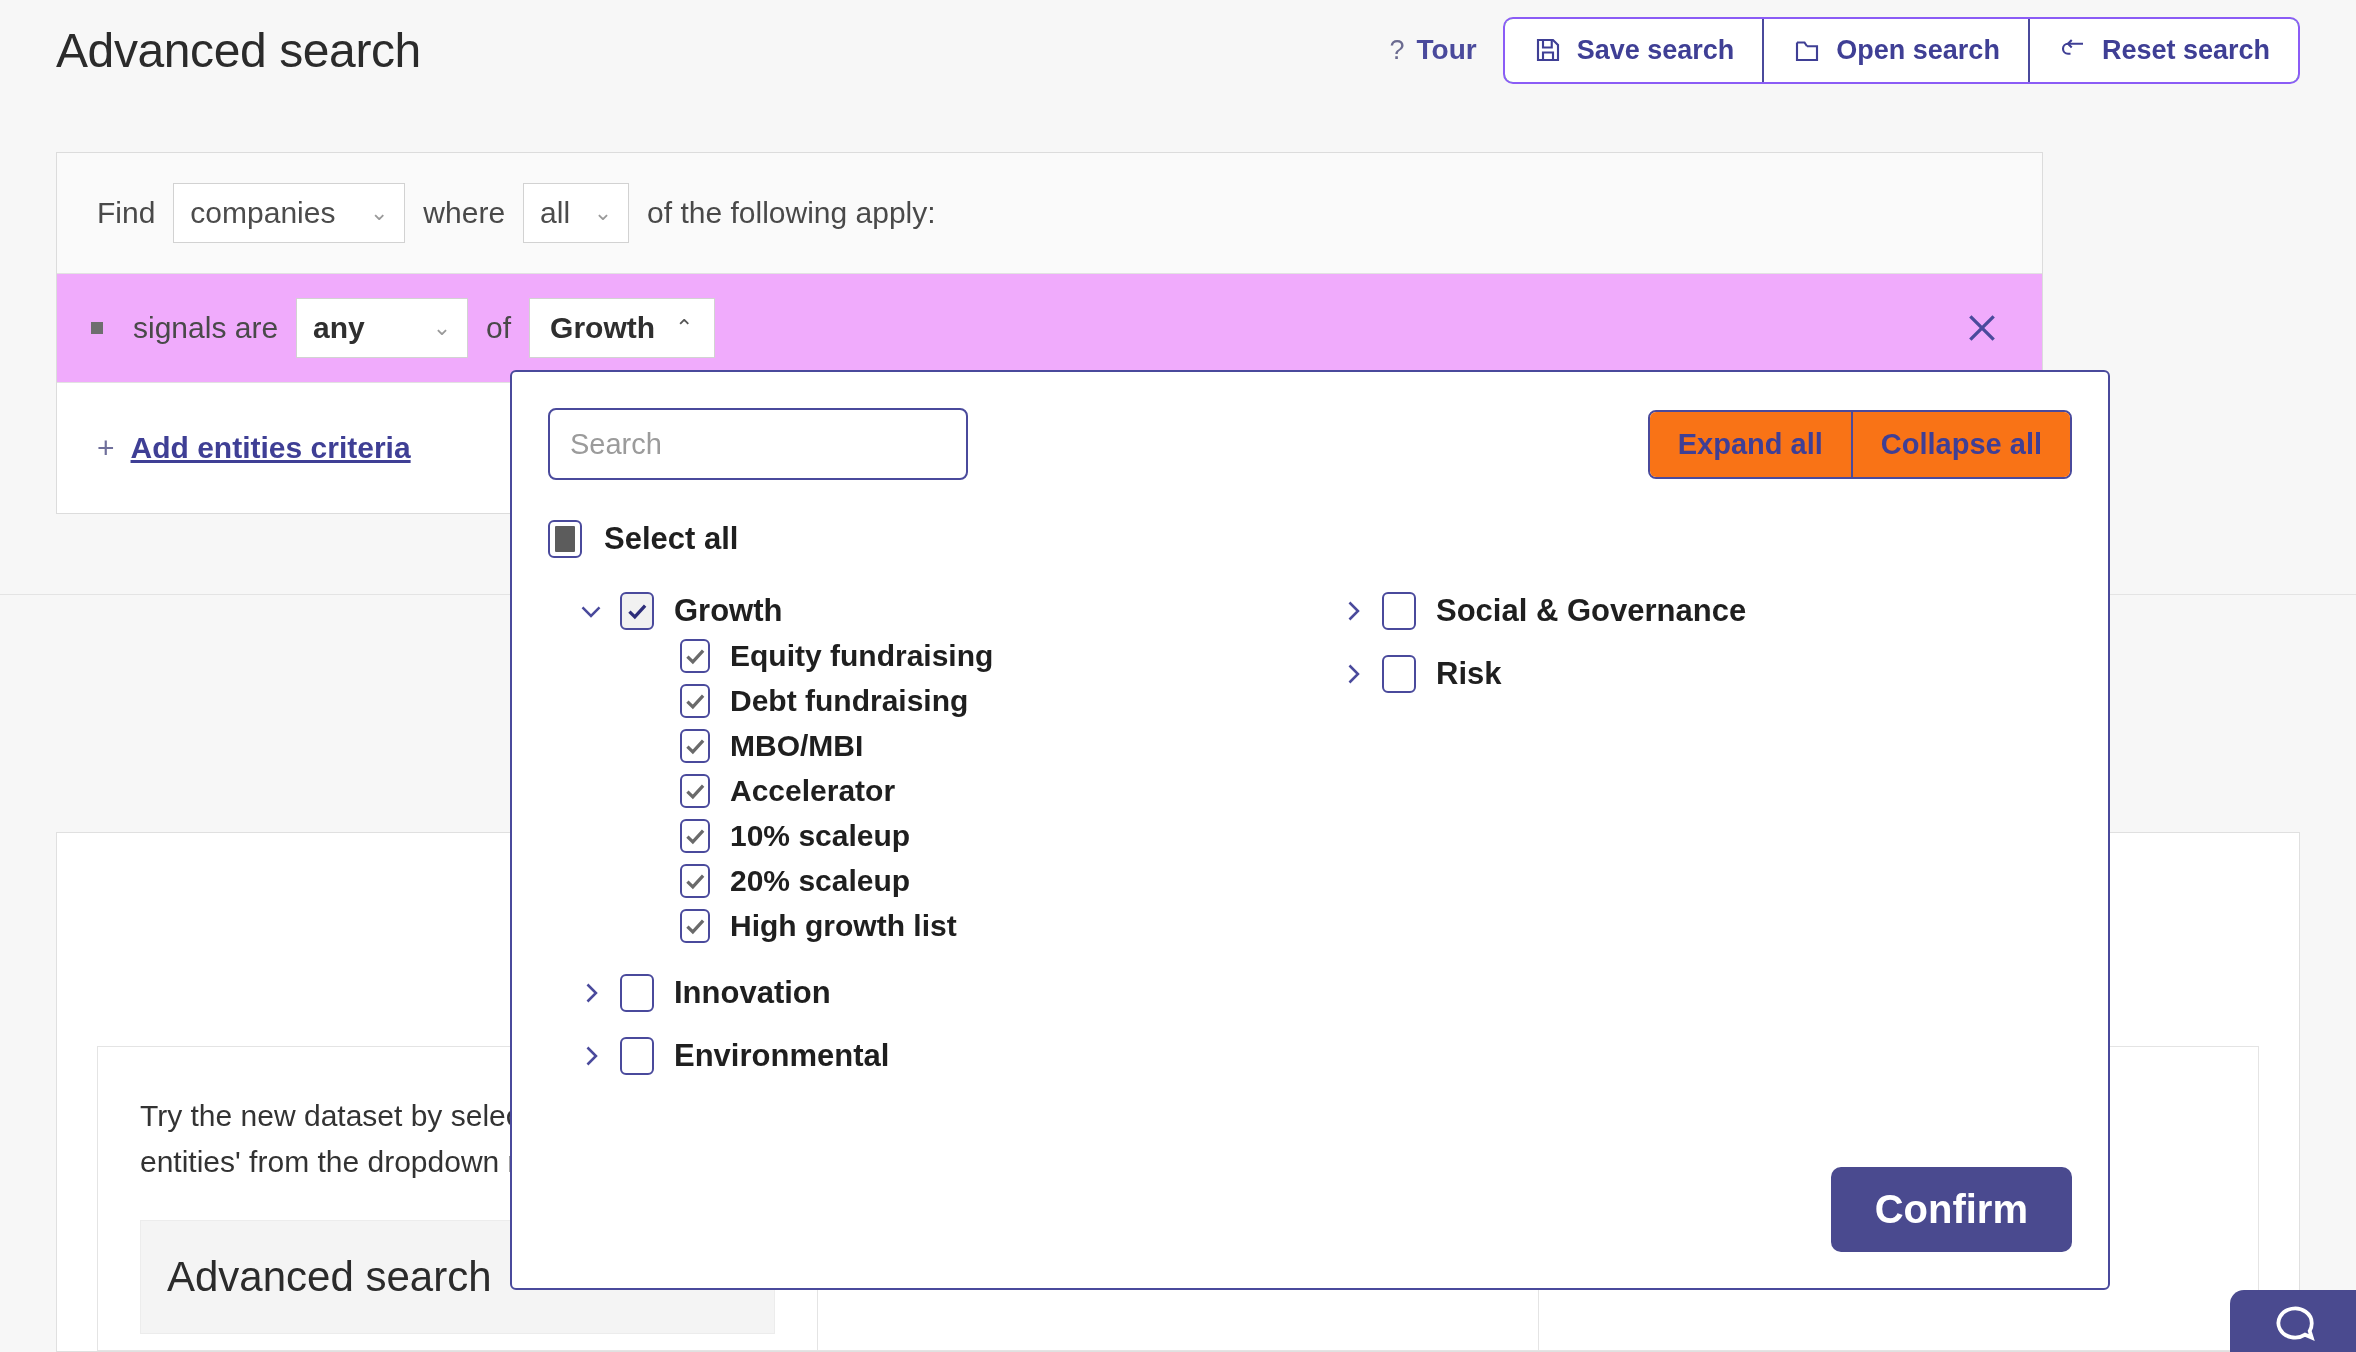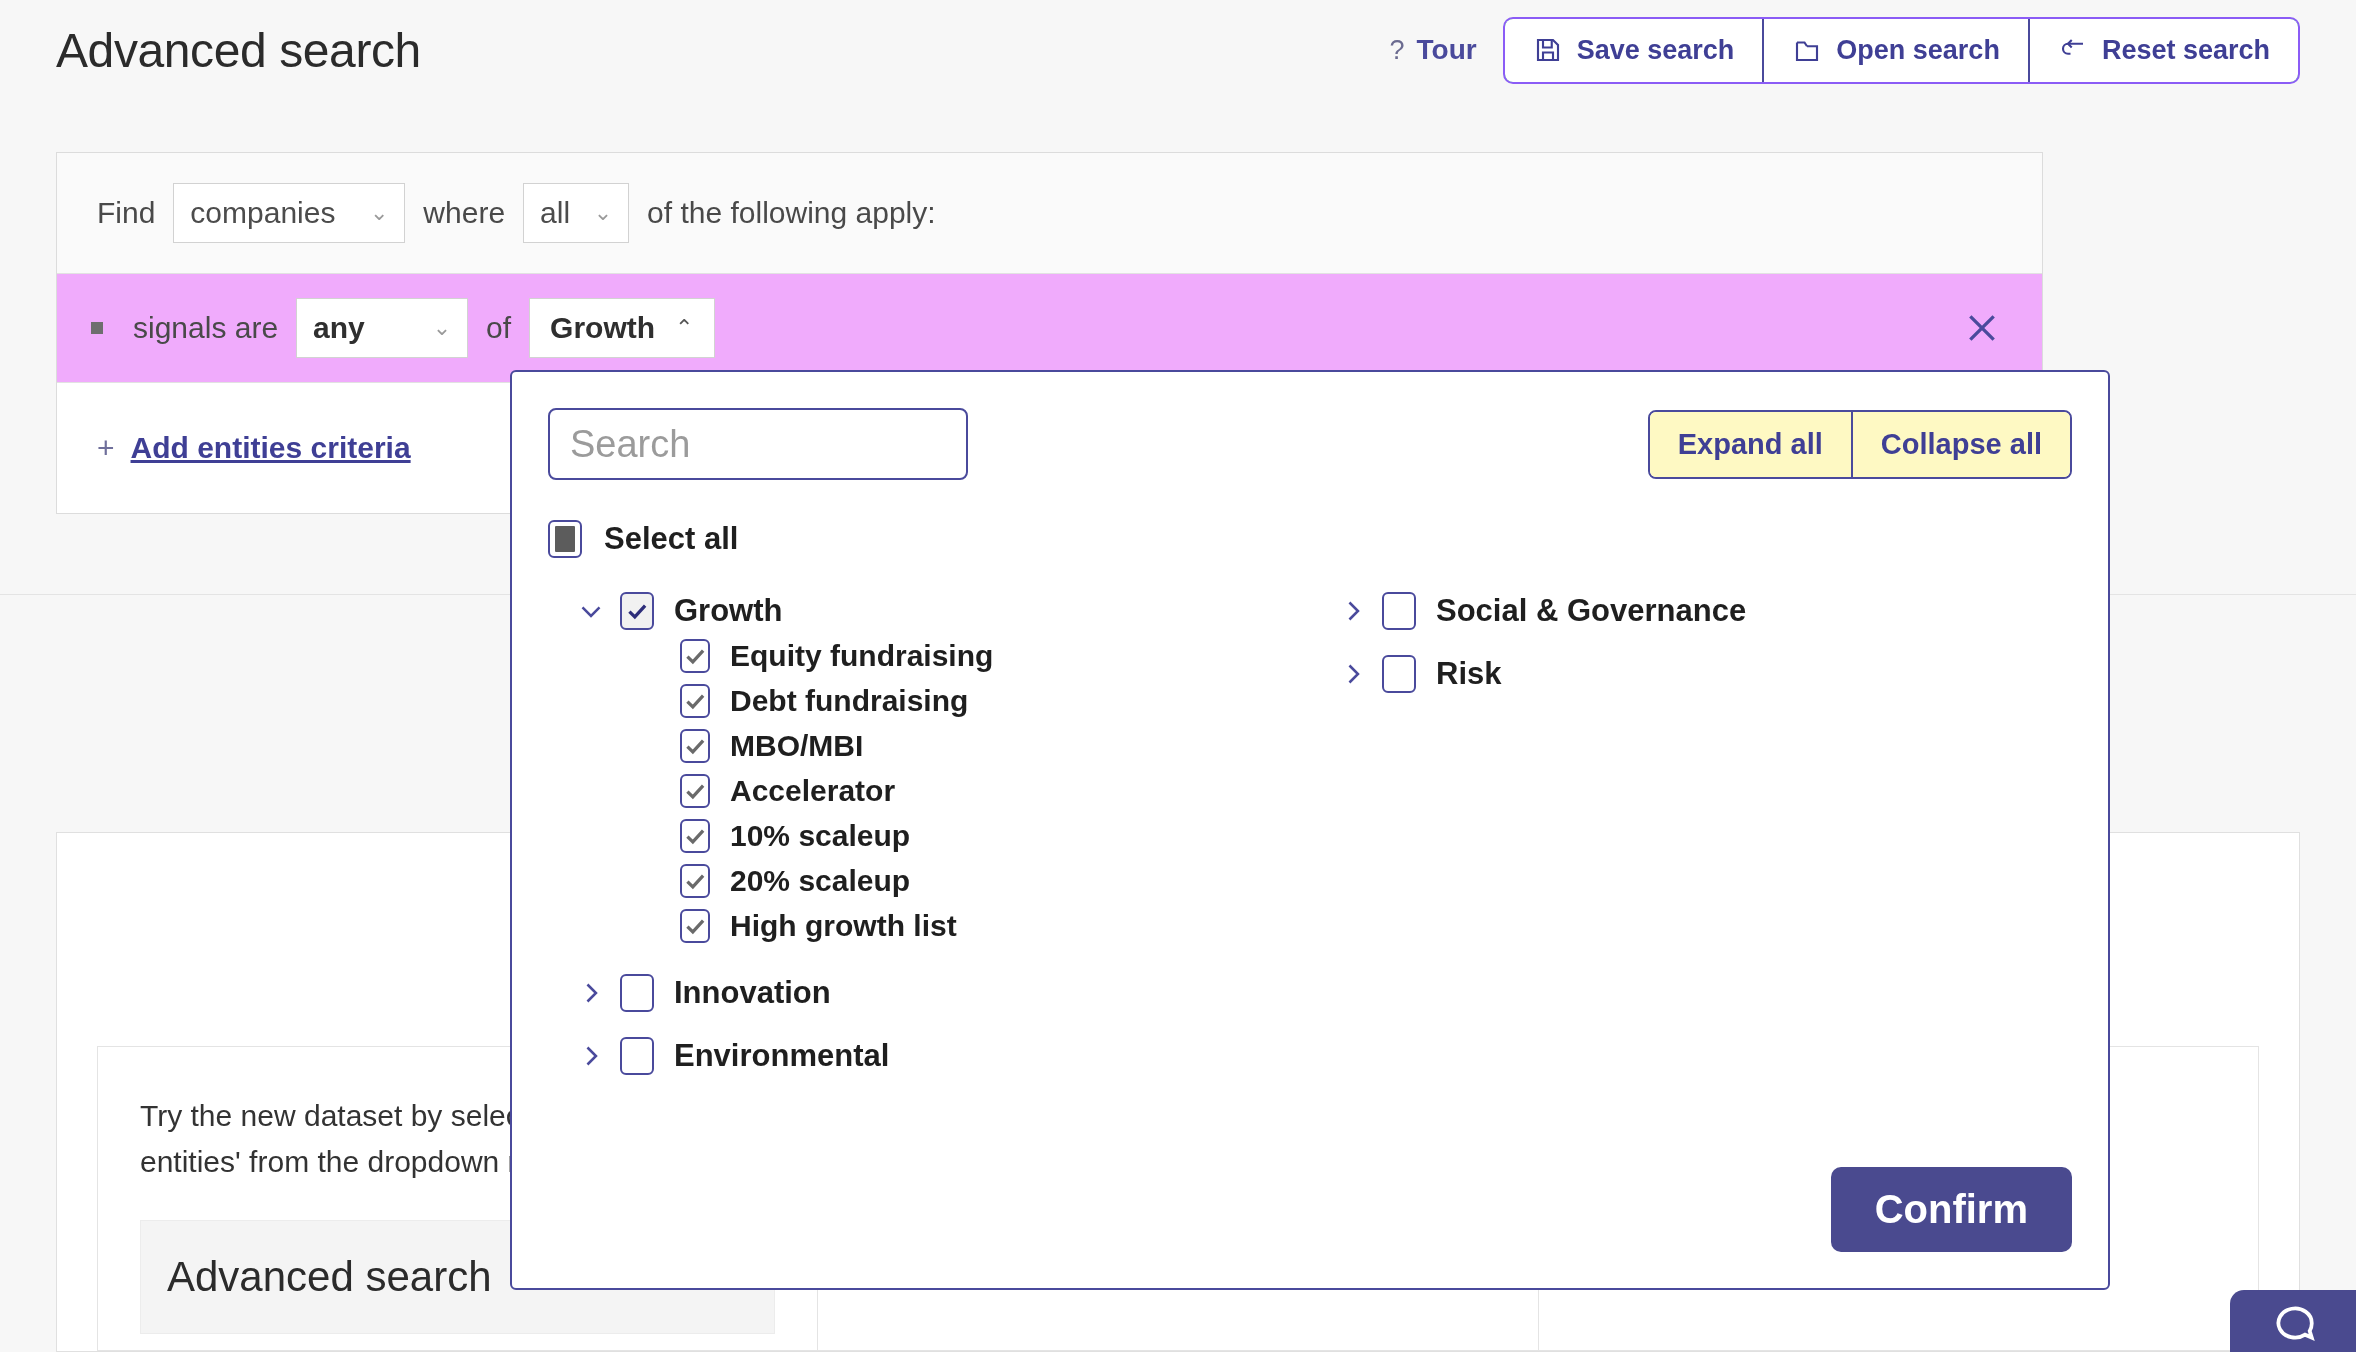--- a/index.html
+++ b/index.html
@@ -147,31 +147,31 @@
   }
   .dd-top {
     display: flex; align-items: center; padding: 36px 36px 0 36px;
   }
   .dd-search {
     position: relative; width: 420px; height: 72px;
     border: 2px solid #4a4a9c; border-radius: 8px;
     display: flex; align-items: center; padding: 0 20px;
   }
   .dd-search input {
-    border: none; outline: none; flex: 1; font-size: 38px; color: #737373;
+    border: none; outline: none; flex: 1; font-size: 29px; color: #737373;
     font-family: "Liberation Sans", sans-serif; background: transparent;
   }
   .dd-search input::placeholder { color: #9b9b9b; }
   .dd-search .mag { width: 34px; height: 34px; color: #2e2e2e; }
   .dd-toggle-group {
     margin-left: auto; display: flex;
     border: 2px solid #4a4a9c; border-radius: 8px; overflow: hidden;
   }
   .dd-toggle-group button {
-    background: #fef9c3; border: none; border-left: 2px solid #4a4a9c;
+    background: #f97316; border: none; border-left: 2px solid #4a4a9c;
     color: #3f3f95; font-size: 29px; font-weight: 700;
     padding: 16px 28px; cursor: pointer;
     font-family: "Liberation Sans", sans-serif;
   }
   .dd-toggle-group button:first-child { border-left: none; }
 
   .dd-select-all {
     display: flex; align-items: center; gap: 22px;
     padding: 40px 36px 0 36px; cursor: pointer;
   }

